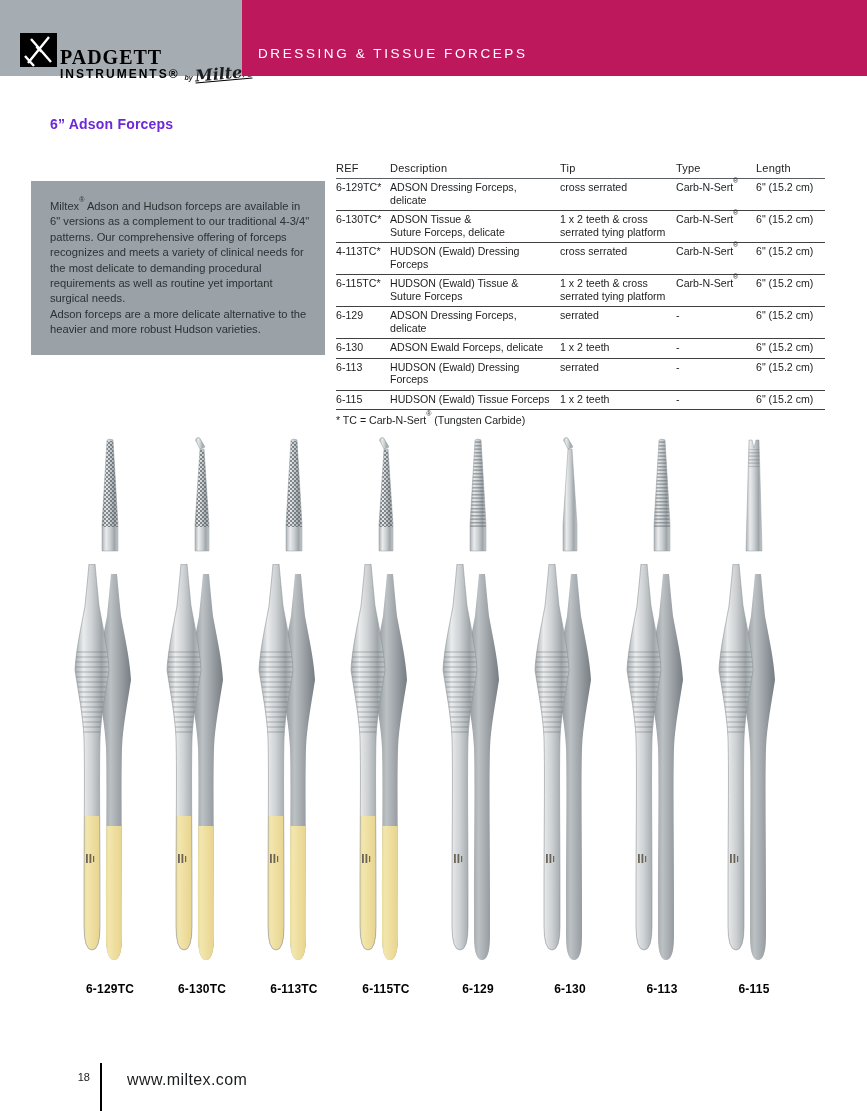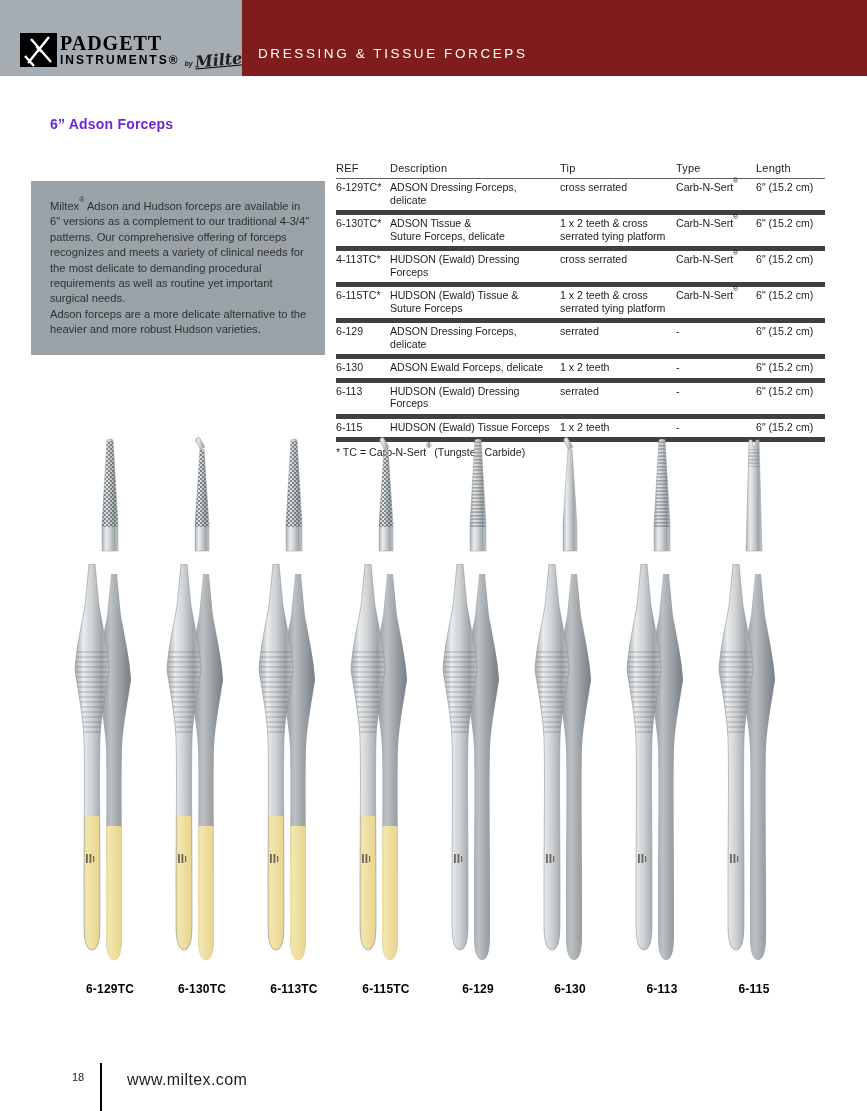--- a/index.html
+++ b/index.html
@@ -3,60 +3,60 @@
 <meta charset="utf-8">
 <style>
   html,body{margin:0;padding:0;background:#ffffff;}
   .page{position:relative;width:867px;height:1111px;background:#fff;overflow:hidden;
         font-family:"Liberation Sans",sans-serif;color:#1b1d1f;}
 
   
   .header-gray{position:absolute;left:0;top:0;width:242px;height:76px;background:#a6adb2;}
   .logo{position:absolute;left:20px;top:33px;display:flex;align-items:flex-start;}
   .logo-icon{width:37px;height:34px;display:block;}
-  .logo-text{margin-left:3px;margin-top:1px;}
+  .logo-text{margin-left:3px;margin-top:15px;}
   .logo-padgett{font-family:"Liberation Serif",serif;font-weight:bold;font-size:20px;
                 line-height:19px;letter-spacing:1px;color:#000;}
   .logo-sub{display:flex;align-items:flex-end;}
   .logo-instruments{font-size:12px;font-weight:bold;letter-spacing:2px;color:#000;}
   .logo-by{font-size:7px;font-style:italic;font-weight:bold;margin:0 2px 0 5px;}
   .logo-script{font-family:"DejaVu Serif",serif;font-style:italic;font-weight:bold;
                font-size:16px;line-height:12px;transform:rotate(-5deg);border-bottom:1px solid #000;}
-  .header-black{position:absolute;left:242px;top:0;width:625px;height:76px;background:#7f1d1d;}
+  .header-black{position:absolute;left:242px;top:0;width:625px;height:76px;background:#be185d;}
   .banner-title{position:absolute;left:16px;top:46px;color:#ffffff;font-size:13.5px;
                 letter-spacing:2.6px;font-weight:400;}
 
   
   .page-title{position:absolute;left:50px;top:116px;font-size:14px;font-weight:bold;
               color:#6d28d9;letter-spacing:0.2px;}
   .info-box{position:absolute;left:31px;top:181px;width:294px;height:174px;box-sizing:border-box;
             background:#9aa2a7;padding:18px 14px 0 19px;color:#2c3134;
             font-size:11.2px;line-height:15.4px;}
   .info-box p{margin:0;}
   .info-box p + p{}
 
   
   .spec-table{position:absolute;left:336px;top:162px;width:489px;}
   .thead,.trow{display:grid;grid-template-columns:54px 170px 116px 80px 69px;}
   .thead{font-size:11px;letter-spacing:0.2px;padding-bottom:4px;border-bottom:1px solid #595e62;}
-  .trow{font-size:10.6px;line-height:12.5px;padding:2px 0 4px;border-bottom:5px solid #404040;}
+  .trow{font-size:10.6px;line-height:12.5px;padding:2px 0 4px;border-bottom:1px solid #404040;}
   .tcell{white-space:pre-line;padding-right:4px;}
   .footnote{margin-top:4px;font-size:10.6px;}
   sup{font-size:7px;position:relative;top:-3px;line-height:0;}
 
   
   .tips-row{position:absolute;left:64px;top:437px;width:736px;display:flex;}
   .tip-col{width:92px;display:flex;justify-content:center;align-items:flex-start;}
   .forceps-row{position:absolute;left:64px;top:564px;width:736px;display:flex;}
   .forceps-col{width:92px;display:flex;justify-content:center;}
   .labels-row{position:absolute;left:64px;top:982px;width:736px;display:flex;}
   .label-col{width:92px;text-align:center;font-size:12px;font-weight:bold;letter-spacing:0.2px;color:#000;}
 
   
-  .footer-num{position:absolute;left:66px;top:1071px;width:24px;text-align:center;font-size:11px;}
+  .footer-num{position:absolute;left:66px;top:1071px;width:24px;text-align:right;font-size:11px;}
   .footer-line{position:absolute;left:100px;top:1063px;width:2px;height:48px;background:#000;}
   .footer-url{position:absolute;left:127px;top:1071px;font-size:16px;letter-spacing:0.4px;}
 
   .defs-holder{position:absolute;width:0;height:0;overflow:hidden;}
 </style>
 </head>
 <body>
 
 <div class="page">
 

